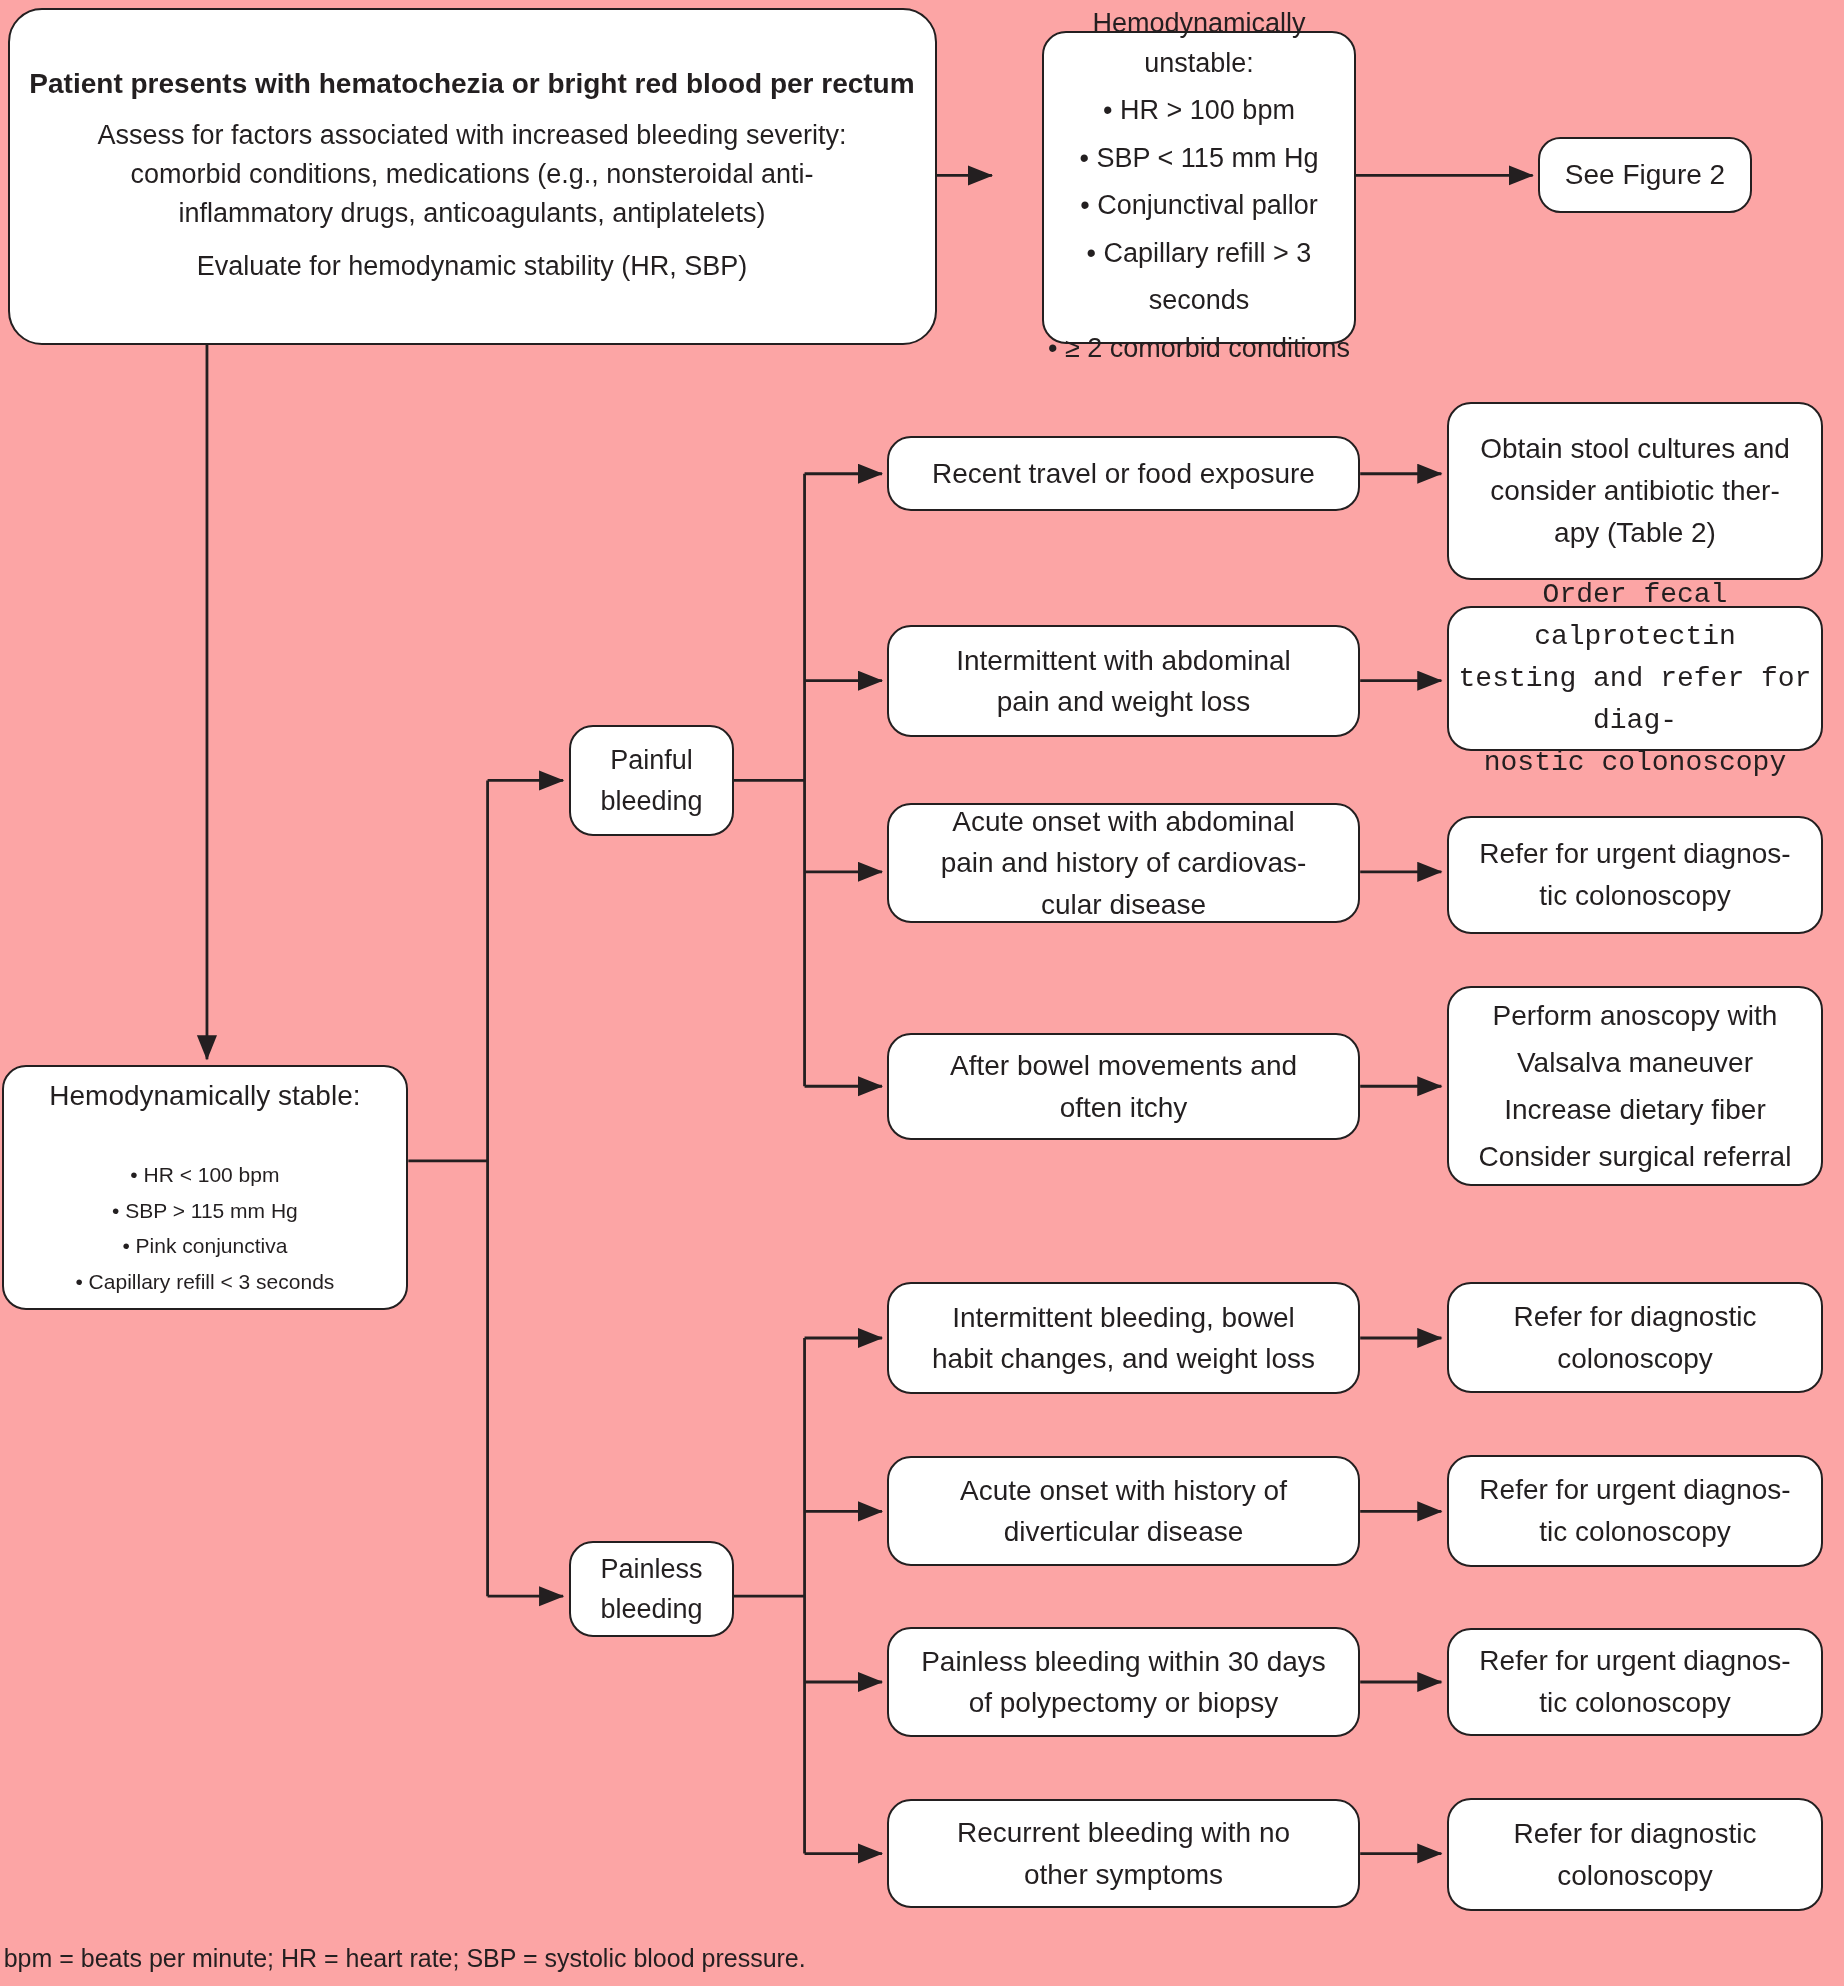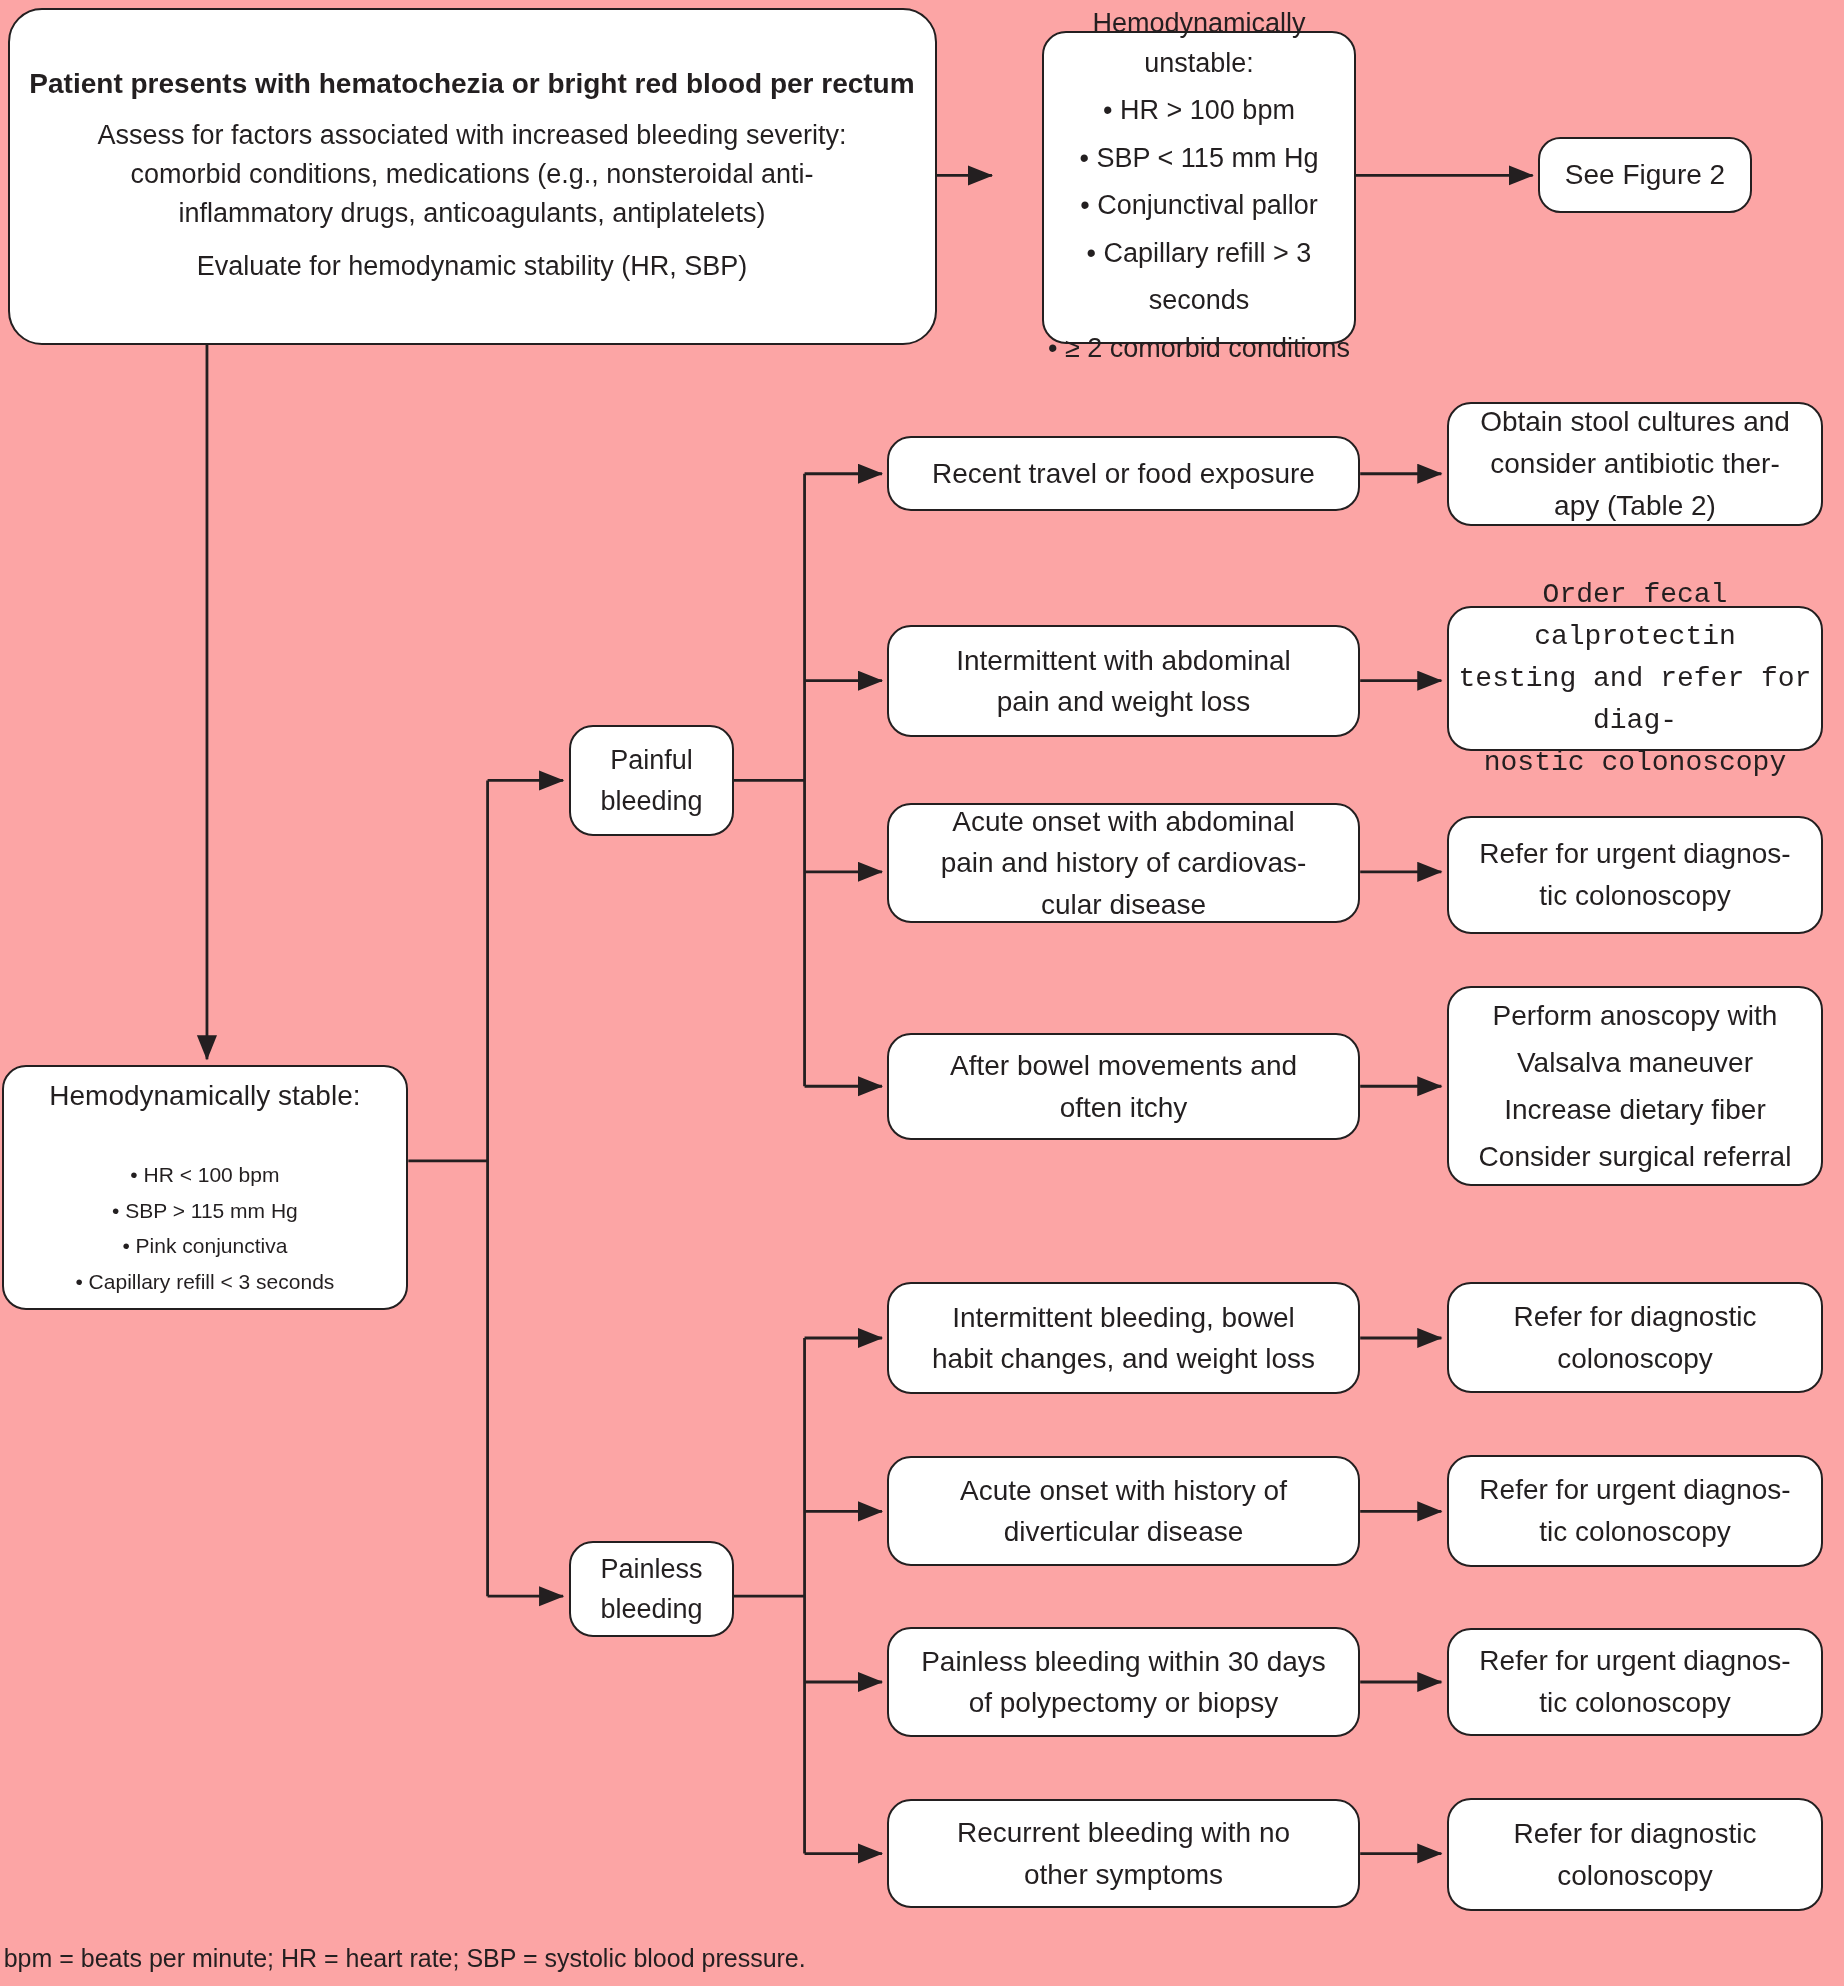--- a/index.html
+++ b/index.html
@@ -34,21 +34,21 @@
   #g1{top:436px;height:75px;}
   #g2{top:625px;height:112px;}
   #g3{top:803px;height:120px;}
   #g4{top:1033px;height:107px;}
   #h1{top:1282px;height:112px;}
   #h2{top:1456px;height:110px;}
   #h3{top:1627px;height:110px;}
   #h4{top:1799px;height:109px;}
   
   .out{left:1447px;width:376px;border-radius:24px;font-size:28px;line-height:1.5;padding:3.7px 7.5px;}
-  #i1{top:402px;height:124px;}
+  #i1{top:402px;height:178px;}
   #i2{top:606px;height:145px;font-family:Liberation Mono, monospace;}
   #i3{top:816px;height:118px;}
   #i4{top:986px;height:200px;line-height:1.68;}
   #i5{top:1282px;height:111px;}
   #i6{top:1455px;height:112px;}
   #i7{top:1628px;height:108px;}
   #i8{top:1798px;height:113px;}
   #footnote{
     position:absolute;left:3.7px;top:1944px;font-size:25px;color:#231f20;
     white-space:pre;text-align:left;

